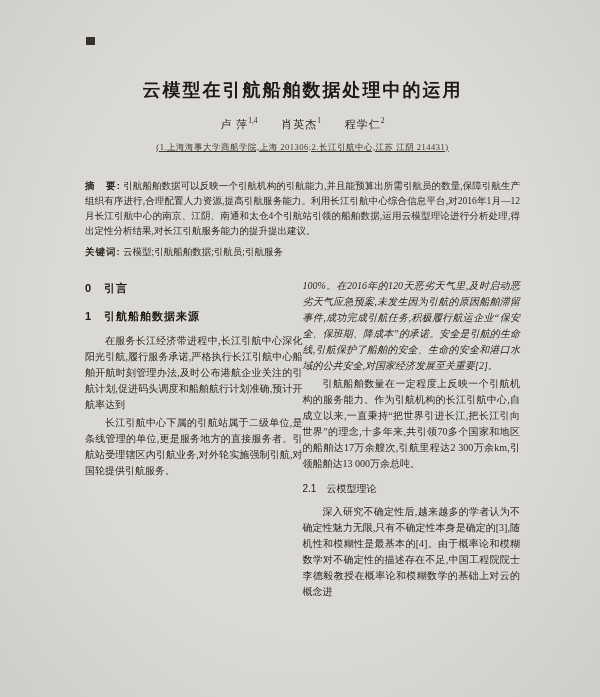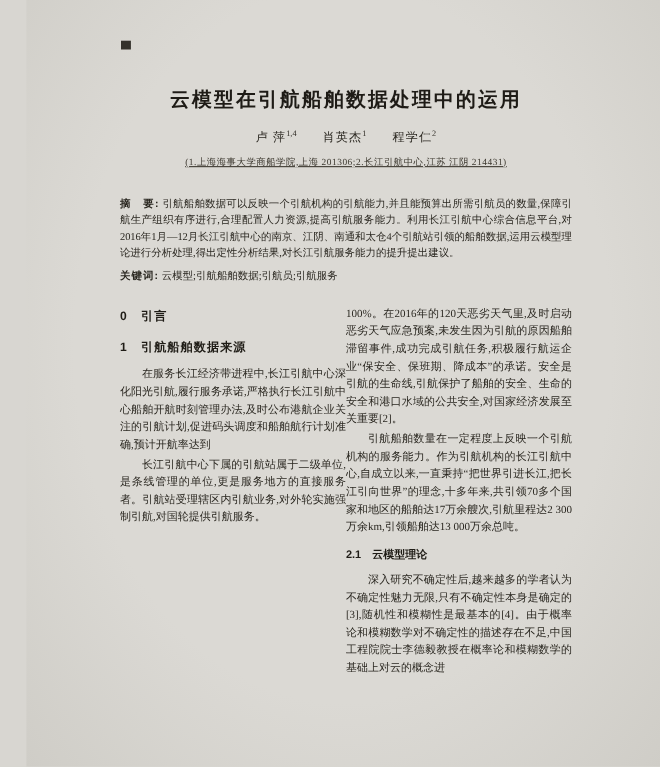--- a/index.html
+++ b/index.html
@@ -9,21 +9,20 @@
     background: #d8d6d1;
     color: #25221c;
     font-family: "Liberation Serif", "DejaVu Serif", serif;
     position: relative;
     overflow: hidden;
   }
   .page {
     position: absolute; inset: 0;
     padding: 30px 80px 18px 85px;
     background: radial-gradient(ellipse at 50% 45%, #dbd9d4 60%, #cfcdc7 100%);
-    margin-left: 24px;
   }
   .scan-mark {
     position: absolute; left: 86px; top: 37px;
     width: 9px; height: 8px; background: #34312b;
   }
   .title {
     margin: 48px 0 0 0;
     text-align: center;
     font-size: 18px;
     font-weight: bold;
@@ -70,35 +69,35 @@
   }
   .col {
     flex: 1;
     min-width: 0;
     font-size: 10px;
     line-height: 16px;
     text-align: justify;
     color: #2a2720;
   }
   .col p { margin: 0 0 2px 0; text-indent: 2em; }
-  .col p.cont { text-indent: 0; }
+  .col p.cont { text-indent: 0; font-style: italic; }
   .col h2 {
     font-size: 11px;
     margin: 12px 0 9px 0;
     font-family: "Liberation Sans", "DejaVu Sans", sans-serif;
     font-weight: bold;
     color: #1f1c16;
     letter-spacing: 1px;
   }
   .col h2.first { margin-top: 2px; }
   .col h3 {
     font-size: 10px;
     margin: 9px 0 7px 0;
     font-family: "Liberation Sans", "DejaVu Sans", sans-serif;
-    font-weight: bold;
+    font-weight: normal;
     color: #1f1c16;
   }
 </style>
 </head>
 <body>
 
 <div class="page">
 
   <div class="scan-mark"></div>
 

